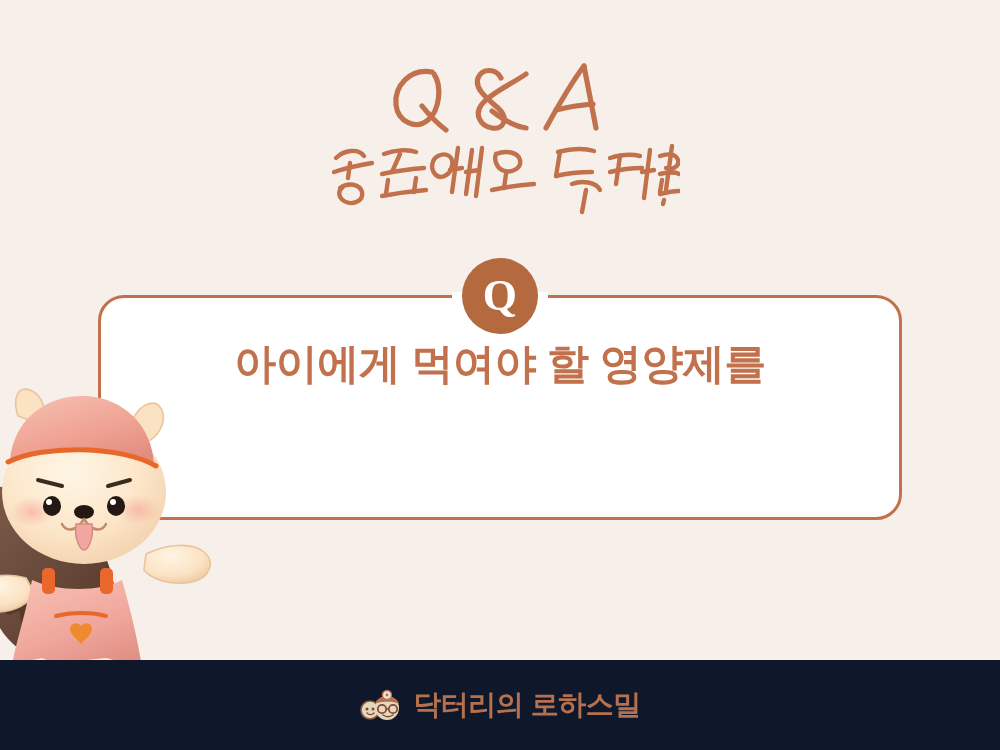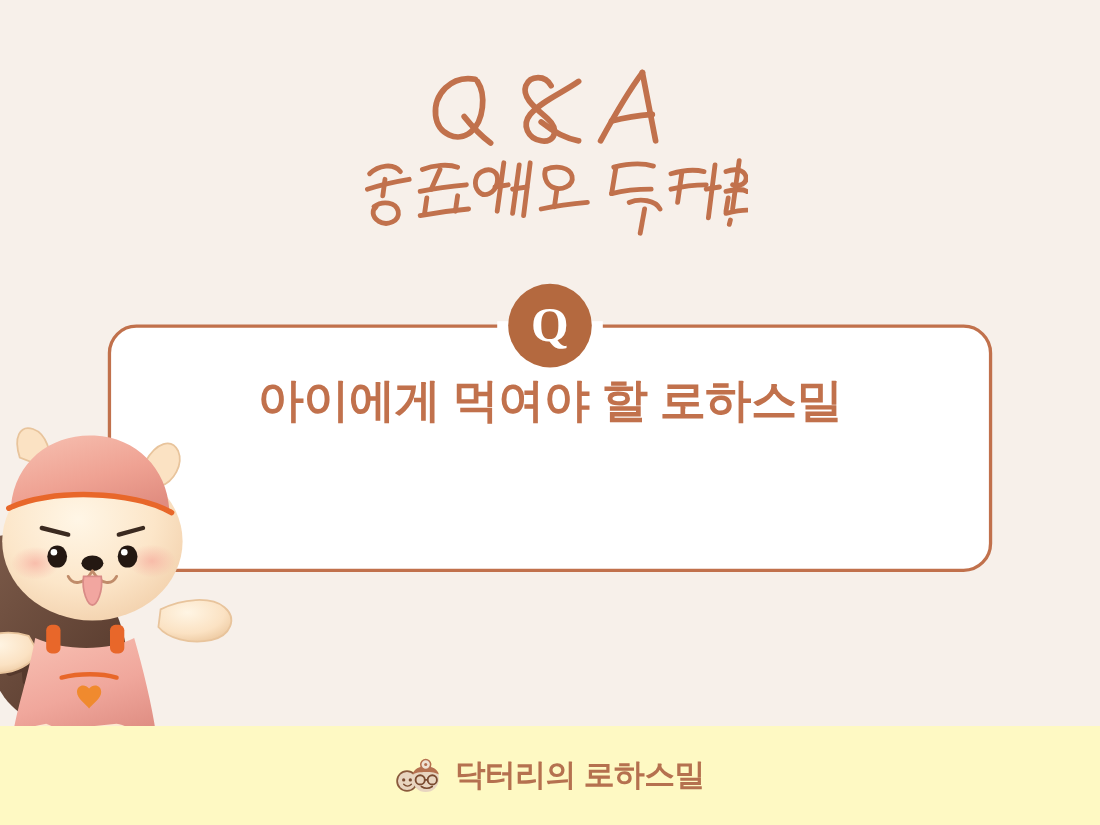--- a/index.html
+++ b/index.html
@@ -101,21 +101,21 @@
     z-index: 7;
   }
 
   
   .footer-bar {
     position: absolute;
     left: 0;
     top: 660px;
     width: 1000px;
     height: 90px;
-    background: #fef9c3;
+    background: #0f172a;
     z-index: 8;
   }
   .footer-logo {
     position: absolute;
     left: 0;
     top: 0;
     width: 1000px;
     height: 90px;
     display: flex;
     align-items: center;
@@ -203,21 +203,21 @@
       </g>
     </svg>
   </div>
 
   <div class="question-card"></div>
   <div class="question-card-notch"></div>
 
   <div class="q-badge">Q</div>
 
   <div class="question-text">
-    <span class="question-line">아이에게 먹여야 할 로하스밀</span>
+    <span class="question-line">아이에게 먹여야 할 영양제를</span>
   </div>
 
   <svg class="mascot" viewBox="0 0 260 300" aria-label="mascot">
     <defs>
       <radialGradient id="gFace" cx="42%" cy="36%" r="68%">
         <stop offset="0%" stop-color="#FFF6E6"></stop>
         <stop offset="62%" stop-color="#FCE6C9"></stop>
         <stop offset="100%" stop-color="#F3D2AE"></stop>
       </radialGradient>
       <radialGradient id="gBody" cx="40%" cy="30%" r="72%">

